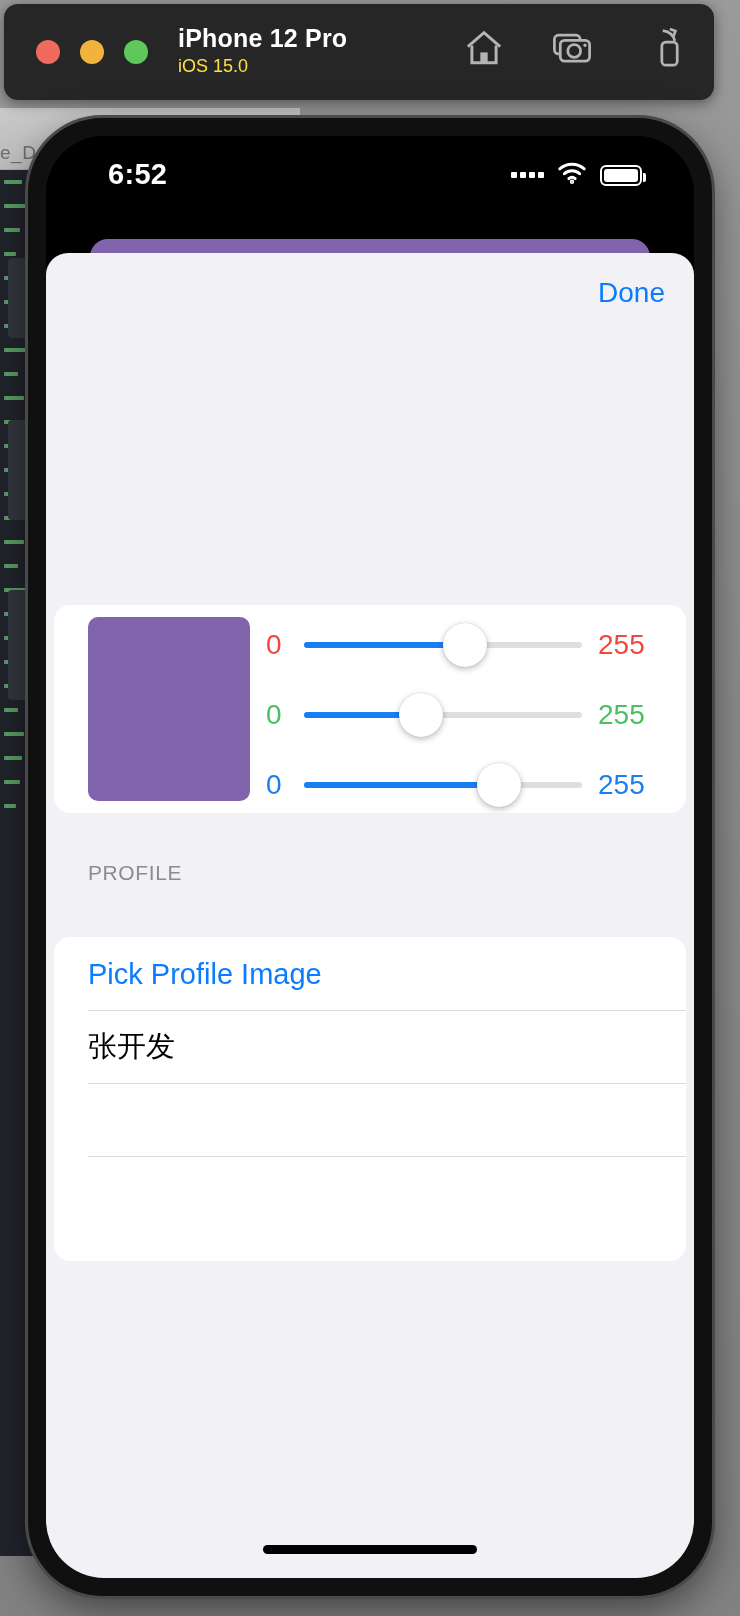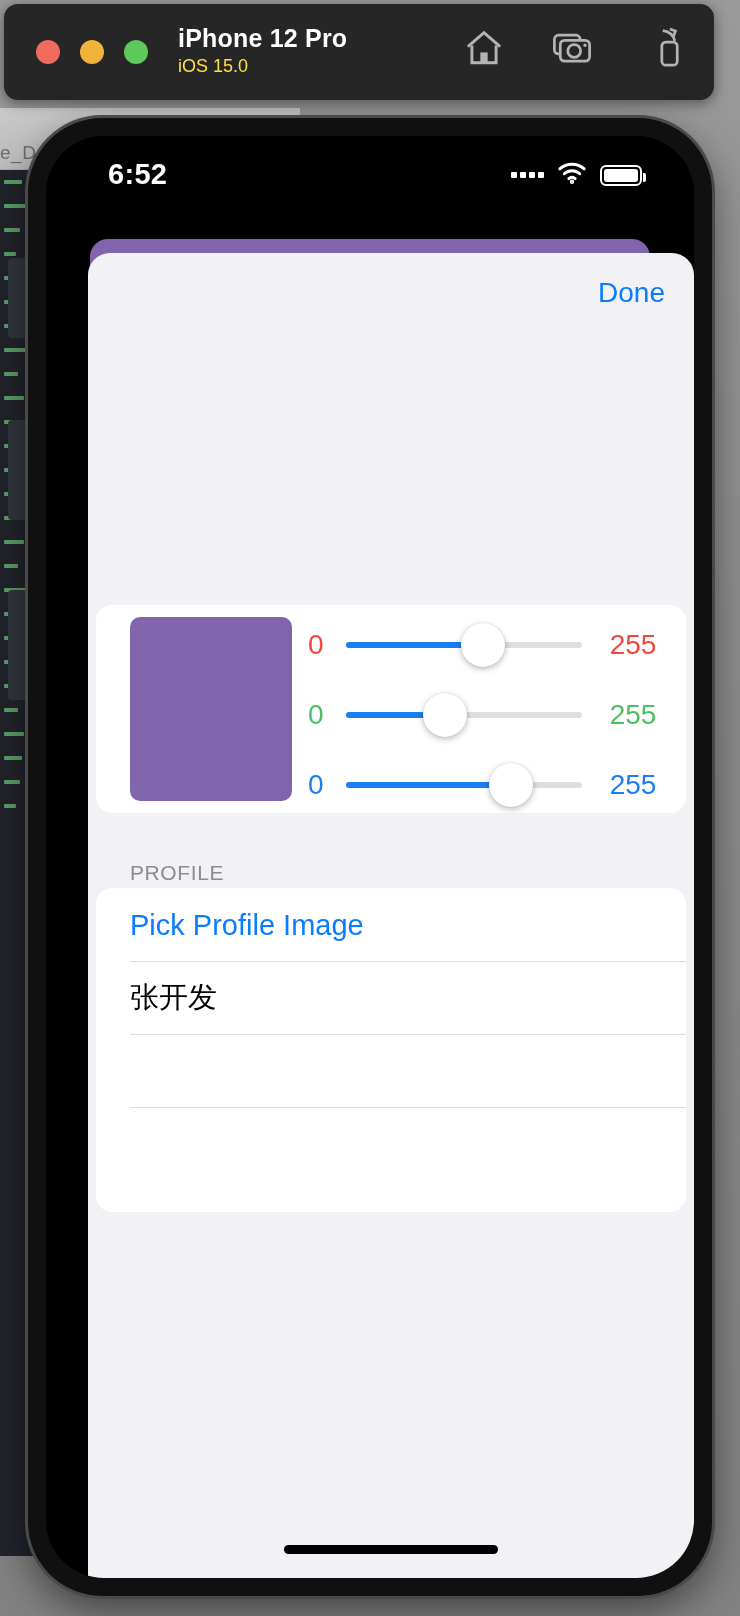--- a/index.html
+++ b/index.html
@@ -88,31 +88,31 @@
   }
   .card {
     position:absolute; left: 8px; right: 8px; background:#fff; border-radius: 16px;
   }
 
   
   #color-card { top: 352px; height: 208px; }
   #swatch { position:absolute; left: 34px; top: 12px; width: 162px; height: 184px; border-radius: 10px; }
   .slider-row { position:absolute; left: 212px; right: 18px; height: 52px; }
   .sl-min { position:absolute; left:0; top:50%; transform:translateY(-50%); font-size:28px; width:26px; text-align:left; }
-  .sl-max { position:absolute; right:0; top:50%; transform:translateY(-50%); font-size:28px; text-align:center; width:70px; }
+  .sl-max { position:absolute; right:0; top:50%; transform:translateY(-50%); font-size:28px; text-align:left; width:70px; }
   .sl-track { position:absolute; left: 38px; right: 86px; top:50%; transform:translateY(-50%); height:6px; border-radius:3px; background:#dededf; }
   .sl-fill { position:absolute; left:0; top:0; bottom:0; border-radius:3px; background:#1a7ef3; }
   .sl-thumb {
     position:absolute; top:50%; width:44px; height:44px; margin-top:-22px; margin-left:-22px;
     background:#fff; border-radius:50%; box-shadow: 0 2px 6px rgba(0,0,0,.28), 0 0 1px rgba(0,0,0,.18);
   }
 
   
   #profile-header { top: 608px; }
-  #profile-card { top: 635px; height: 324px; overflow:hidden; }
+  #profile-card { top: 684px; height: 324px; overflow:hidden; }
   .row { position:absolute; left:0; right:0; height: 73px; }
   .row-text { position:absolute; left: 34px; top:50%; transform:translateY(-50%); font-size: 29px; color:#000; }
   .row-text.link { color:#0a7cff; }
   .divider { position:absolute; left: 34px; right: 0; height:1px; background:#dcdce0; }
   #bio { position:absolute; left: 38px; right: 22px; top: 235px; font-size: 29px; line-height: 39px; color:#000; }
 
   
   #home-indicator { position:absolute; left:50%; transform:translateX(-50%); bottom: 24px; width: 214px; height: 9px; background:#000; border-radius: 5px; }
 </style>
 </head>
@@ -242,21 +242,21 @@
           </svg>
         </span>
         <span id="battery">
             <span id="battery-fill"></span>
           </span>
       </div>
     </div>
 
     <div id="header-peek" style="background: rgb(128, 101, 173);"></div>
 
-    <div id="sheet" style="background: rgb(241, 241, 246); margin-left: 42px;">
+    <div id="sheet" style="background: rgb(241, 241, 246);">
 
       <div id="done-row">
         <button id="done-button" style="color: rgb(10, 124, 255);">Done</button>
       </div>
 
 
       <div class="section-header" style="top: 438px; color: rgb(140, 140, 144);">HEADER BACKGROUND COLOR</div>
 
       <div class="card" id="color-card" style="background: rgb(255, 255, 255);">
         <div id="swatch" style="background: rgb(128, 101, 173);"></div>

